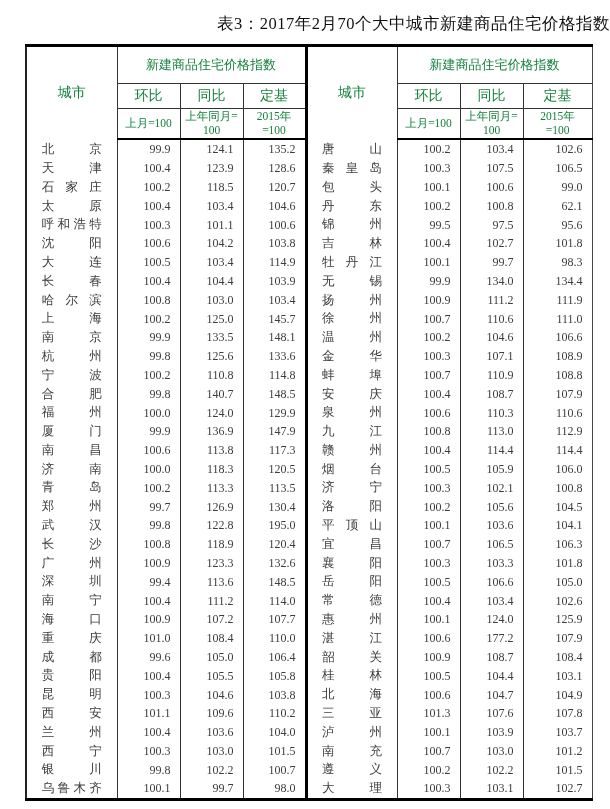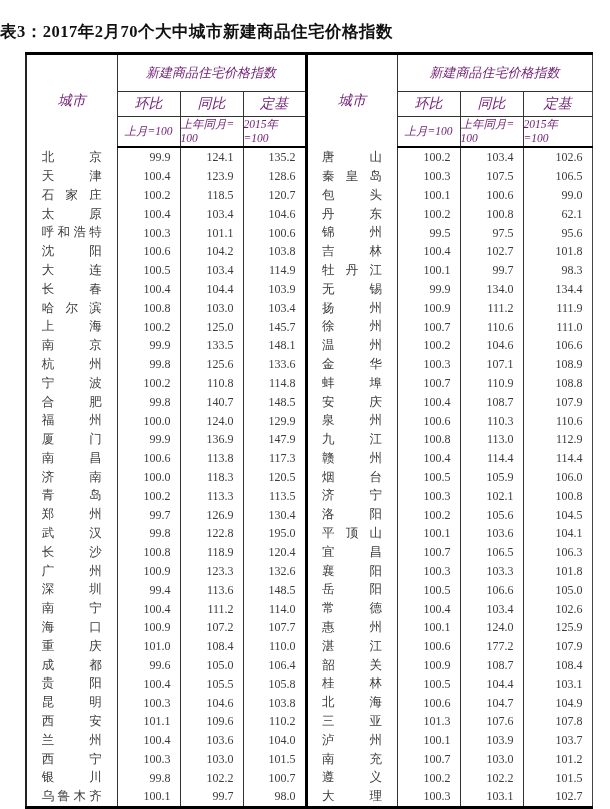--- a/index.html
+++ b/index.html
@@ -3,23 +3,23 @@
 <meta charset="utf-8">
 <style>
   html, body {
     margin: 0; padding: 0;
     width: 610px; height: 809px;
     background: #ffffff;
     font-family: "Liberation Serif", "DejaVu Serif", serif;
   }
   .page { width: 610px; height: 809px; overflow: hidden; }
   .doc-title {
-    padding-top: 21px;
-    text-align: left;
-    font-weight: bold;
+    padding-top: 13px;
+    text-align: right;
+    font-weight: normal;
     font-size: 16.5px;
     color: #111111;
     letter-spacing: 0.5px;
   }
   table.price-table {
     border-collapse: collapse;
     table-layout: fixed;
     width: 566px;
     margin: 9px 0 0 25px;
     border-top: 3px solid #000000;
@@ -29,31 +29,31 @@
   }
   th, td {
     border-left: 1px solid #333333;
     font-weight: normal;
     color: #3c3c3c;
     padding: 0;
     overflow: hidden;
     white-space: nowrap;
   }
   th.mid, td.mid { border-left: 3px solid #000000; }
-  thead th { text-align: center; color: #701a75; font-style: italic; }
+  thead th { text-align: center; color: #15803d; }
   th.city-h { font-size: 14px; }
   th.group-h { height: 36px; font-size: 13px; border-bottom: 1px solid #333333; }
   tr.sub-row th { height: 24px; font-size: 14px; border-bottom: 1px solid #333333; }
   tr.unit-row th {
     height: 29px; font-size: 11.5px;
     border-bottom: 2px solid #000000;
     white-space: normal; line-height: 1.2;
     vertical-align: middle;
   }
-  tr.unit-row .l { display: block; text-align: left; }
+  tr.unit-row .l { display: block; text-align: center; }
   tbody td { height: 18.8px; font-size: 12px; line-height: 1; }
   td.num { text-align: right; padding-right: 9px; }
   td.cityc { text-align: center; }
   .city-name {
     display: inline-block;
     width: 60px;
     font-size: 12.5px;
     text-align: justify;
     text-align-last: justify;
     color: #3c3c3c;

